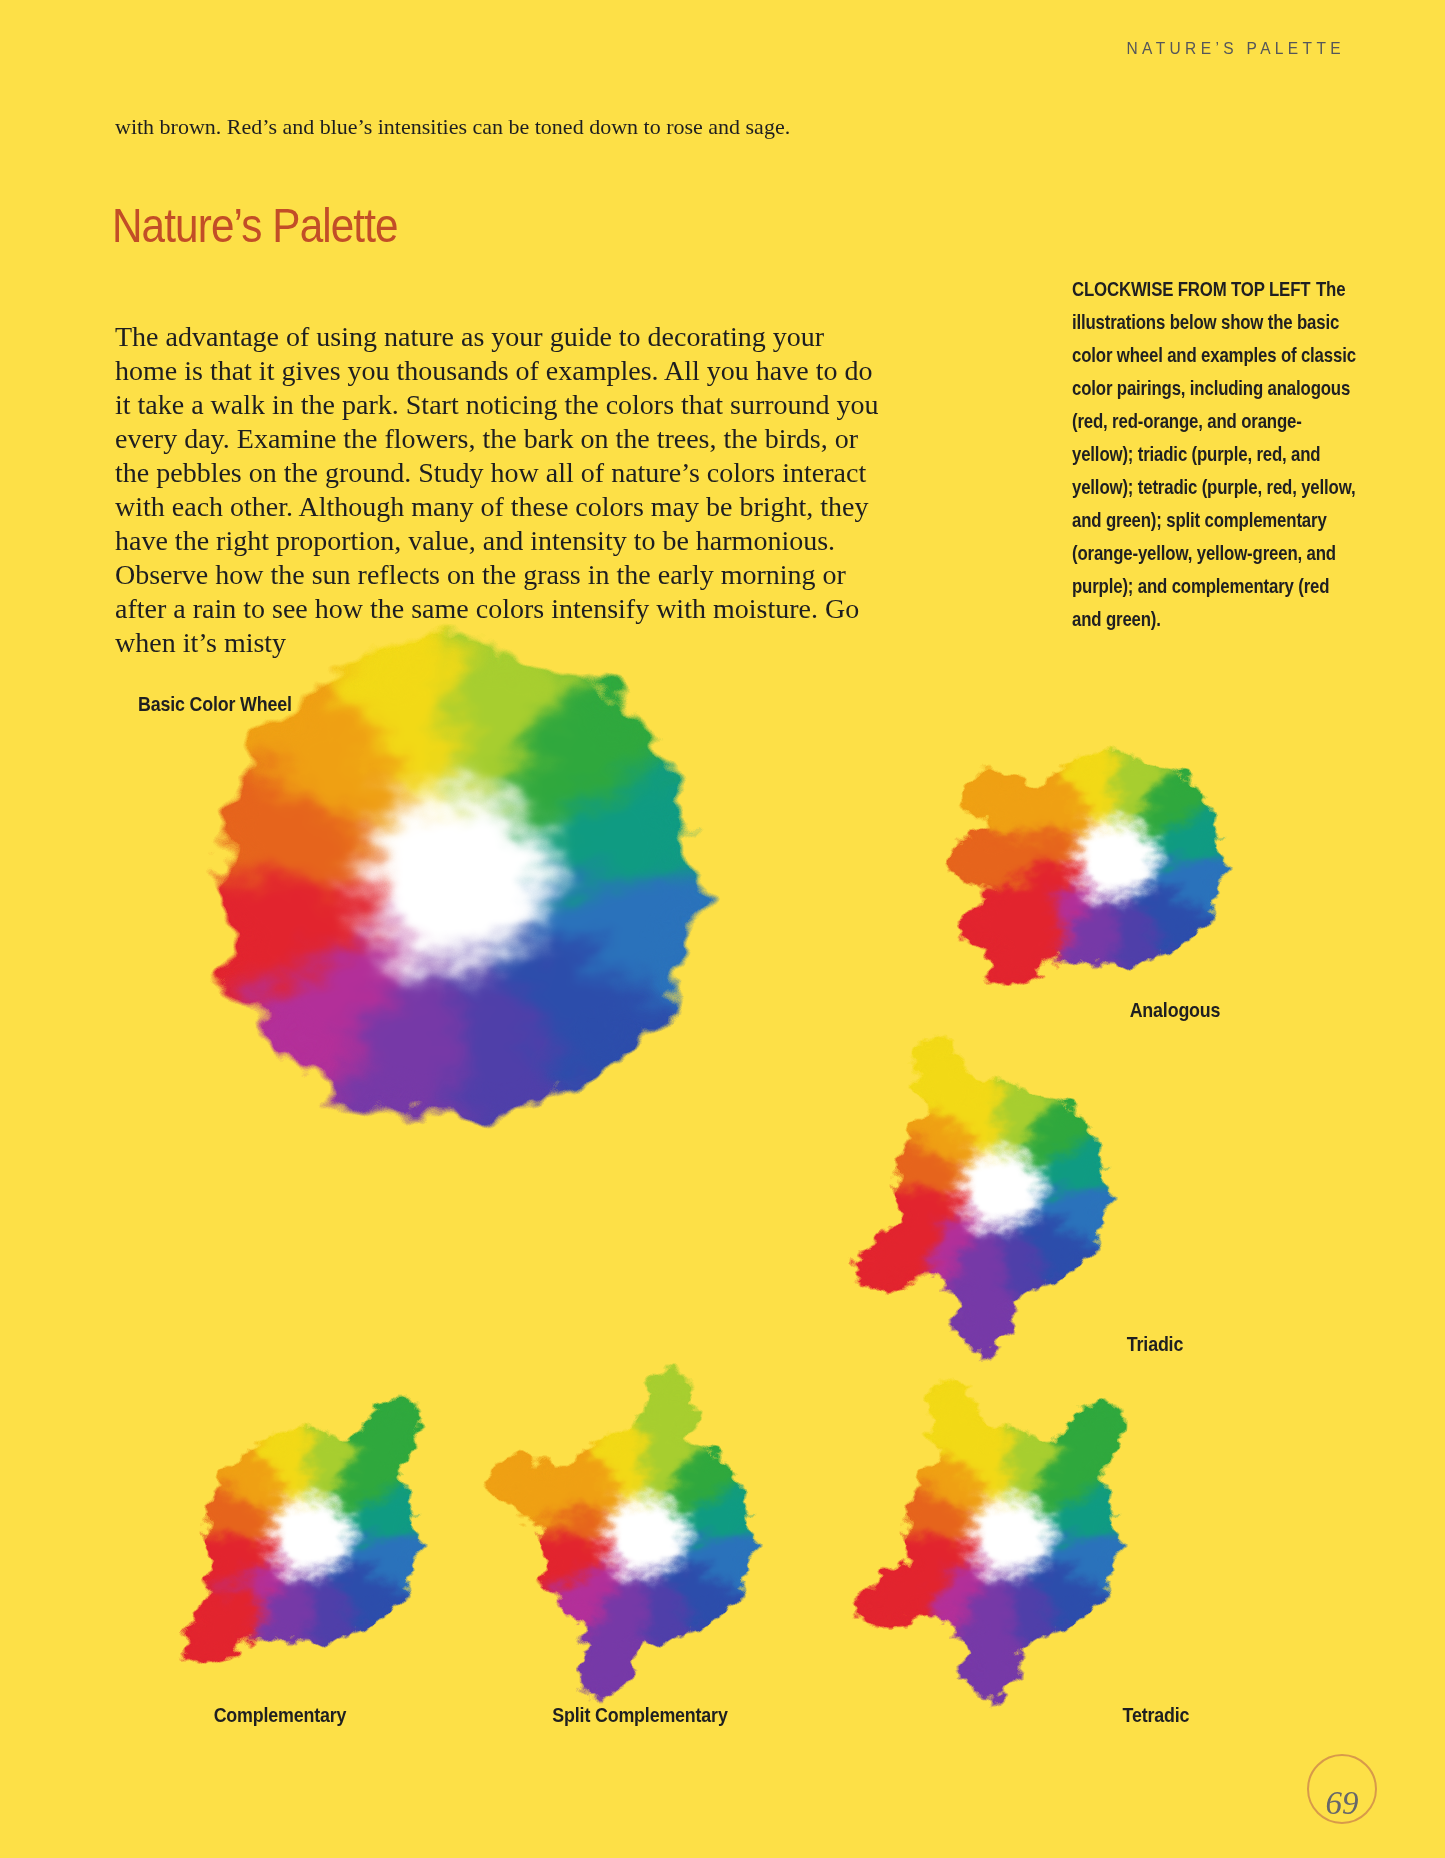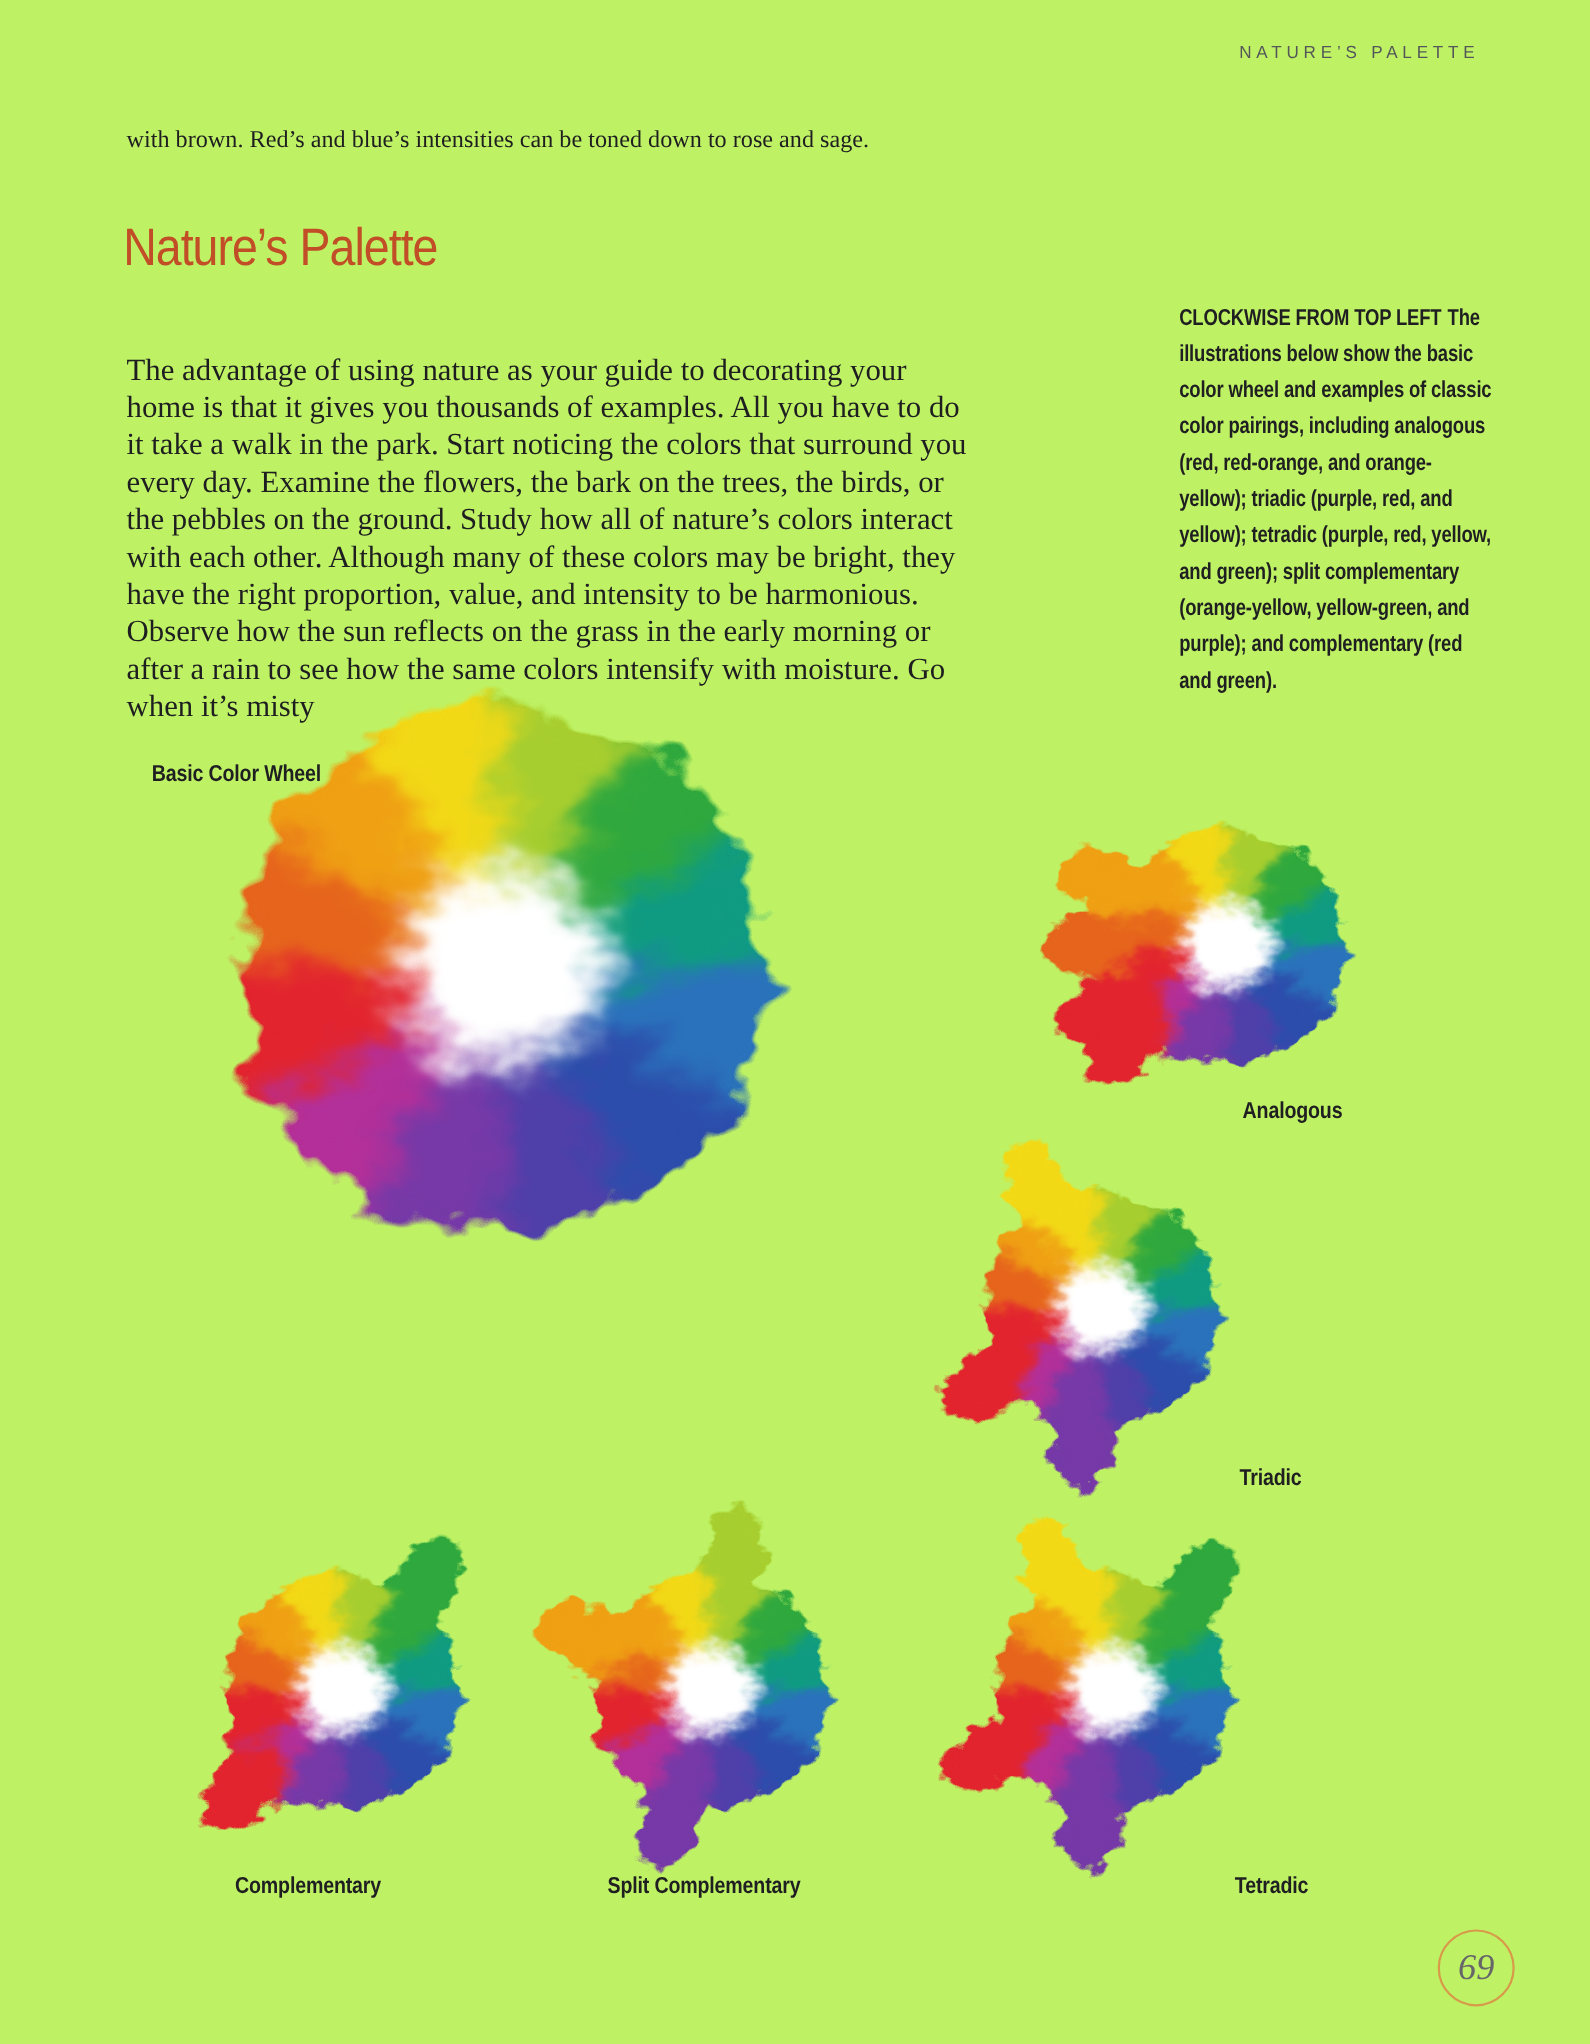--- a/index.html
+++ b/index.html
@@ -1,19 +1,19 @@
 <!DOCTYPE html>
 <html><head>
 <meta charset="utf-8">
 <style>
   html,body{margin:0;padding:0;background:#ffffff;}
   #page{
     position:relative;
     width:1445px;height:1858px;
-    background:#bef264;
+    background:#fde047;
     overflow:hidden;
     font-family:"Liberation Sans",sans-serif;
   }
   .running-header{
     position:absolute;top:40px;left:0;right:100px;
     text-align:right;
     font-size:16px;letter-spacing:4.5px;
     color:#55565a;
     transform:scaleX(0.97);transform-origin:right top;
   }
@@ -47,21 +47,21 @@
     letter-spacing:-0.2px;
   }
   .fig-label.left{transform:scaleX(0.85);transform-origin:left top;white-space:nowrap;}
   .fig-label.center{text-align:center;transform:scaleX(0.85);transform-origin:center top;white-space:nowrap;}
   svg.wheel{position:absolute;overflow:visible;}
   .page-badge{
     position:absolute;left:1307px;top:1754px;
     width:70px;height:70px;border-radius:50%;
     border:2.5px solid #d89a4a;
     box-sizing:border-box;
-    display:flex;align-items:center;justify-content:center;
+    display:flex;align-items:flex-end;justify-content:center;
     font-family:"Liberation Serif",serif;font-style:italic;
     font-size:33px;color:#67676a;
   }
 </style>
 </head>
 <body>
 
 <div id="page">
 
   <svg width="0" height="0" style="position:absolute" aria-hidden="true">

